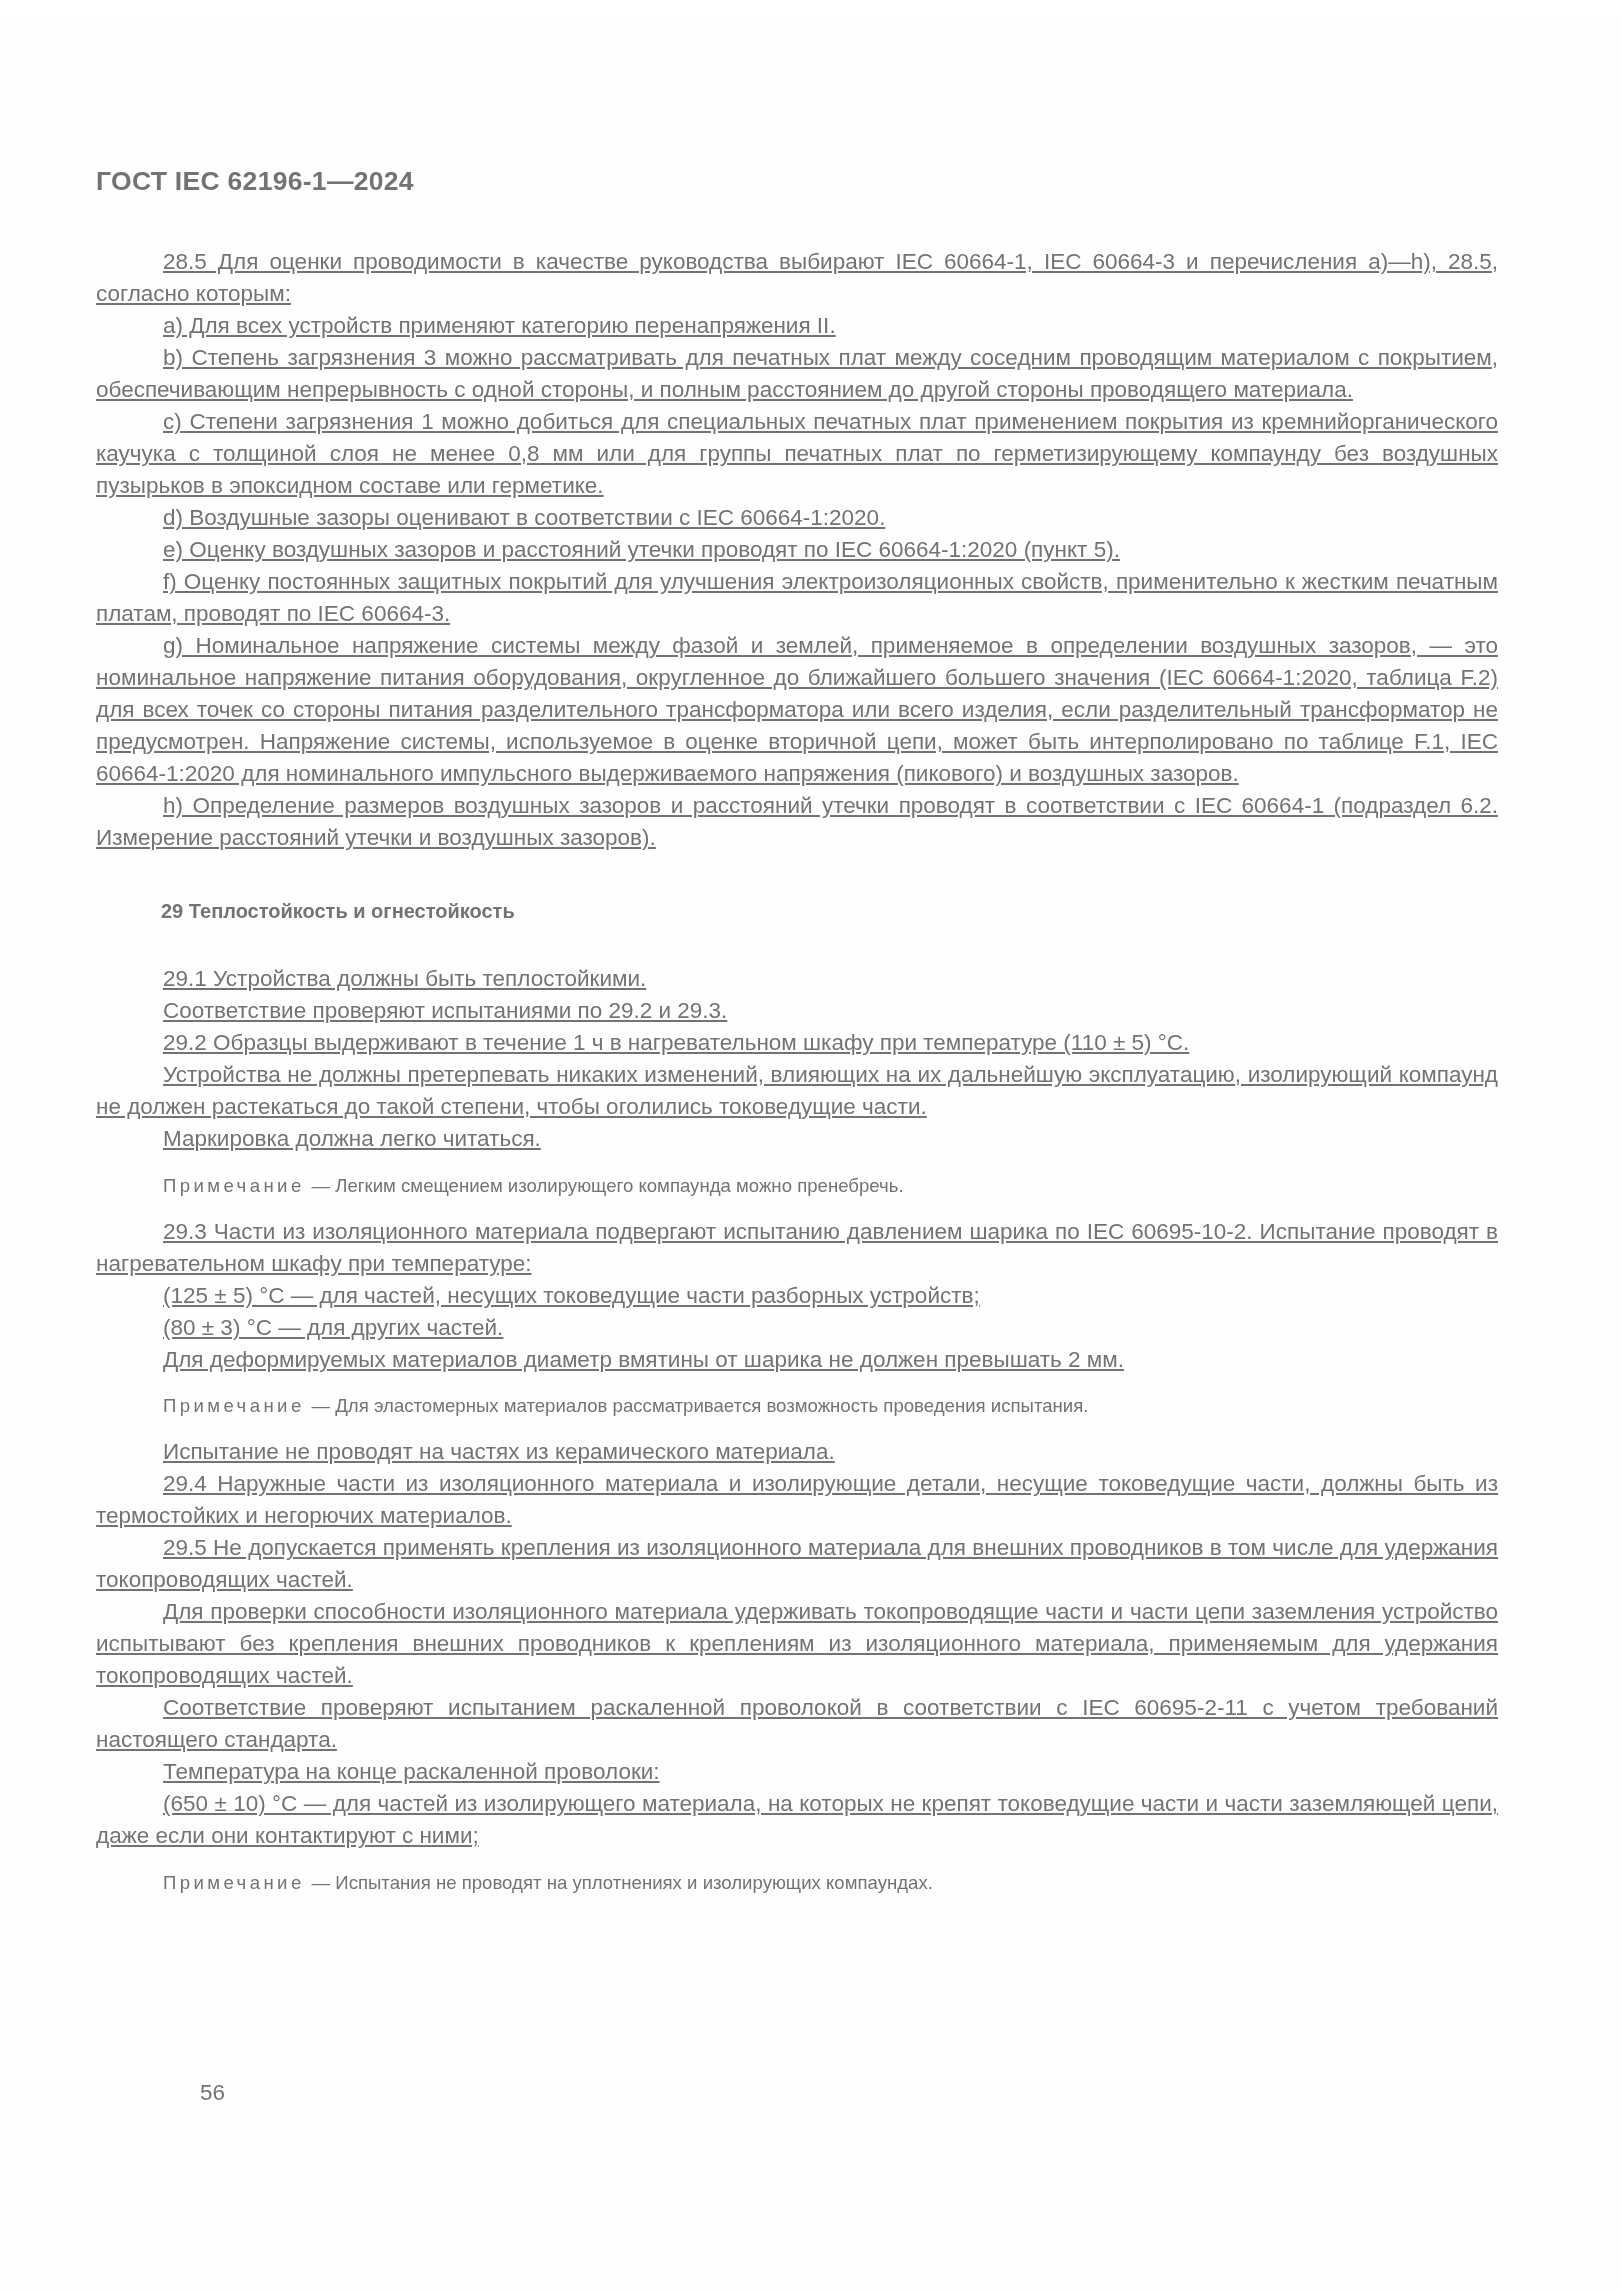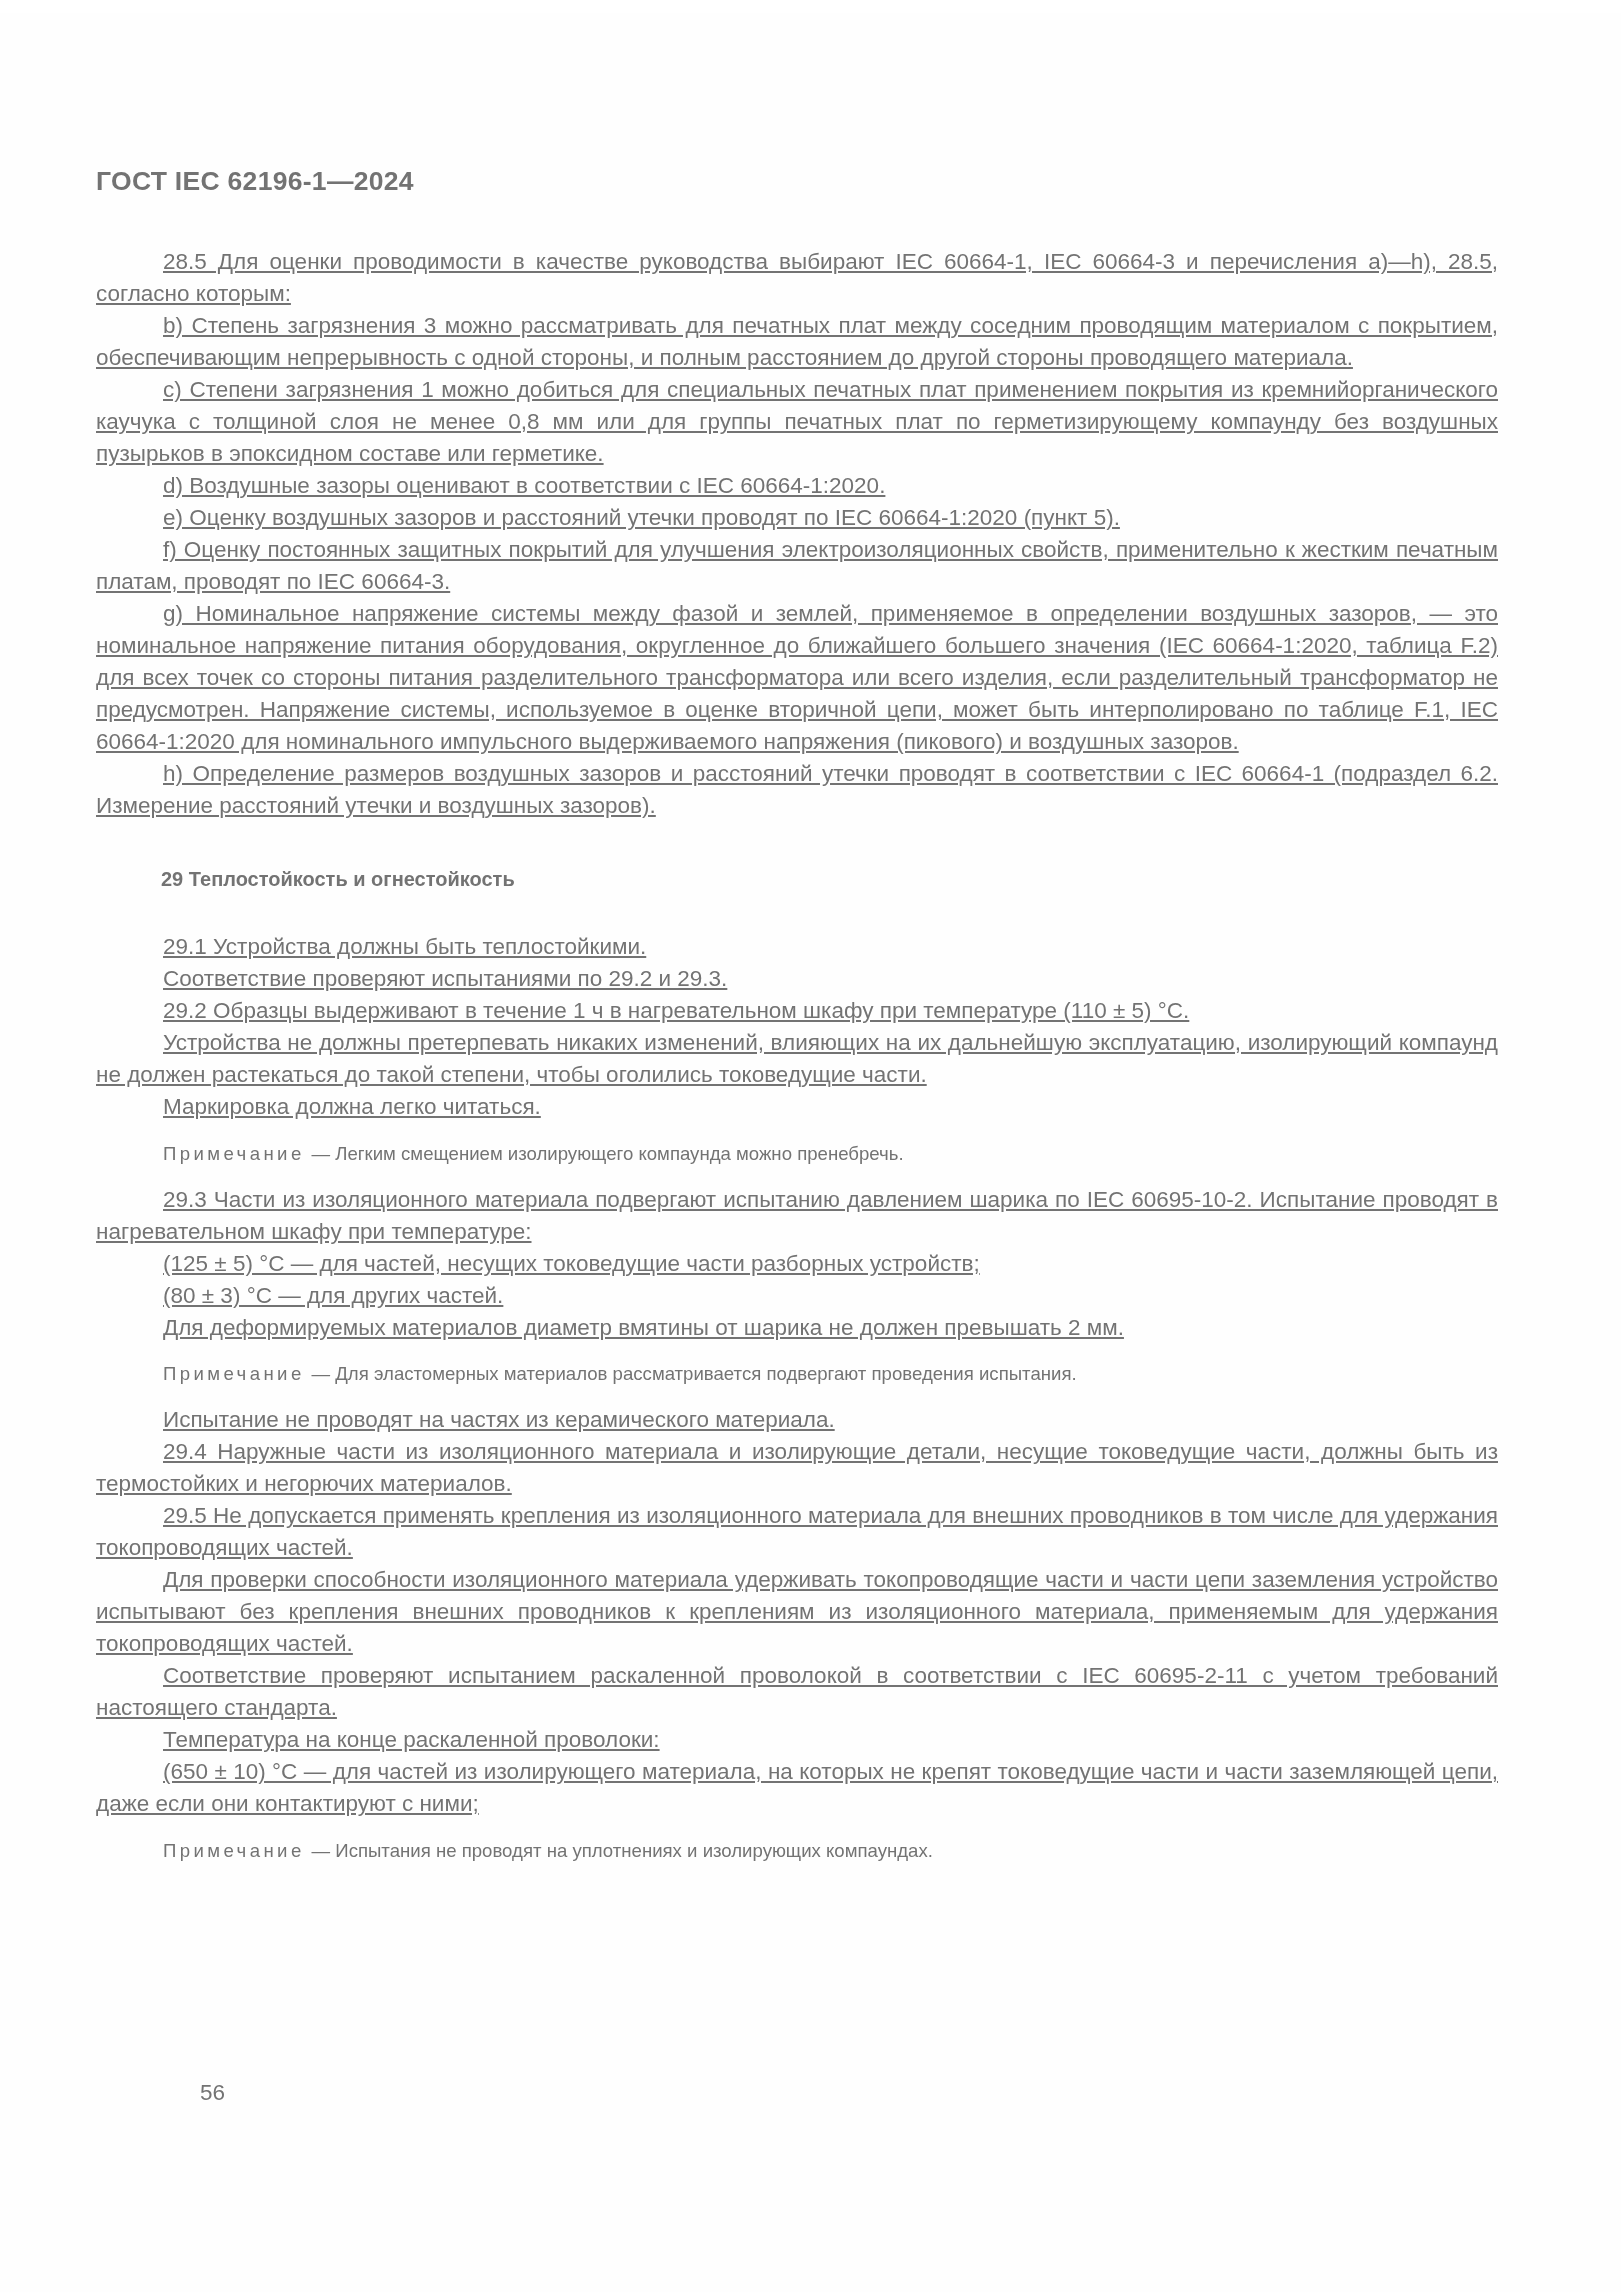--- a/index.html
+++ b/index.html
@@ -59,20 +59,21 @@
   }
 </style>
 </head>
 <body>
 
 <div class="page">
 
   <div class="doc-header">ГОСТ IEC 62196-1—2024</div>
 
   <p class="body-para">28.5 Для оценки проводимости в качестве руководства выбирают IEC 60664-1, IEC 60664-3 и пере­числения a)—h), 28.5, согласно которым:</p>
+  <p class="body-para">a) Для всех устройств применяют категорию перенапряжения II.</p>
   <p class="body-para">b) Степень загрязнения 3 можно рассматривать для печатных плат между соседним проводящим материалом с покрытием, обеспечивающим непрерывность с одной стороны, и полным расстоянием до другой стороны проводящего материала.</p>
   <p class="body-para">c) Степени загрязнения 1 можно добиться для специальных печатных плат применением покры­тия из кремнийорганического каучука с толщиной слоя не менее 0,8 мм или для группы печатных плат по герметизирующему компаунду без воздушных пузырьков в эпоксидном составе или герметике.</p>
   <p class="body-para">d) Воздушные зазоры оценивают в соответствии с IEC 60664-1:2020.</p>
   <p class="body-para">e) Оценку воздушных зазоров и расстояний утечки проводят по IEC 60664-1:2020 (пункт 5).</p>
   <p class="body-para">f) Оценку постоянных защитных покрытий для улучшения электроизоляционных свойств, приме­нительно к жестким печатным платам, проводят по IEC 60664-3.</p>
   <p class="body-para">g) Номинальное напряжение системы между фазой и землей, применяемое в определении воз­душных зазоров, — это номинальное напряжение питания оборудования, округленное до ближайшего большего значения (IEC 60664-1:2020, таблица F.2) для всех точек со стороны питания разделительного трансформатора или всего изделия, если разделительный трансформатор не предусмотрен. Напря­жение системы, используемое в оценке вторичной цепи, может быть интерполировано по таблице F.1, IEC 60664-1:2020 для номинального импульсного выдерживаемого напряжения (пикового) и воздушных зазоров.</p>
   <p class="body-para">h) Определение размеров воздушных зазоров и расстояний утечки проводят в соответствии с IEC 60664-1 (подраздел 6.2. Измерение расстояний утечки и воздушных зазоров).</p>
 
   <h2 class="section-heading">29 Теплостойкость и огнестойкость</h2>
 
@@ -82,21 +83,21 @@
   <p class="body-para">Устройства не должны претерпевать никаких изменений, влияющих на их дальнейшую эксплуата­цию, изолирующий компаунд не должен растекаться до такой степени, чтобы оголились токоведущие части.</p>
   <p class="body-para">Маркировка должна легко читаться.</p>
 
   <p class="note"><span class="note-label">Примечание</span><span>— Легким смещением изолирующего компаунда можно пренебречь.</span></p>
 
   <p class="body-para">29.3 Части из изоляционного материала подвергают испытанию давлением шарика по IEC 60695-10-2. Испытание проводят в нагревательном шкафу при температуре:</p>
   <p class="body-para">(125 ± 5) °С — для частей, несущих токоведущие части разборных устройств;</p>
   <p class="body-para">(80 ± 3) °С — для других частей.</p>
   <p class="body-para">Для деформируемых материалов диаметр вмятины от шарика не должен превышать 2 мм.</p>
 
-  <p class="note"><span class="note-label">Примечание</span><span>— Для эластомерных материалов рассматривается подвергают проведения испытания.</span></p>
+  <p class="note"><span class="note-label">Примечание</span><span>— Для эластомерных материалов рассматривается возможность проведения испытания.</span></p>
 
   <p class="body-para">Испытание не проводят на частях из керамического материала.</p>
   <p class="body-para">29.4 Наружные части из изоляционного материала и изолирующие детали, несущие токоведущие части, должны быть из термостойких и негорючих материалов.</p>
   <p class="body-para">29.5 Не допускается применять крепления из изоляционного материала для внешних проводни­ков в том числе для удержания токопроводящих частей.</p>
   <p class="body-para">Для проверки способности изоляционного материала удерживать токопроводящие части и части цепи заземления устройство испытывают без крепления внешних проводников к креплениям из изоля­ционного материала, применяемым для удержания токопроводящих частей.</p>
   <p class="body-para">Соответствие проверяют испытанием раскаленной проволокой в соответствии с IEC 60695-2-11 с учетом требований настоящего стандарта.</p>
   <p class="body-para">Температура на конце раскаленной проволоки:</p>
   <p class="body-para">(650 ± 10) °С — для частей из изолирующего материала, на которых не крепят токоведущие части и части заземляющей цепи, даже если они контактируют с ними;</p>
 
   <p class="note"><span class="note-label">Примечание</span><span>— Испытания не проводят на уплотнениях и изолирующих компаундах.</span></p>

